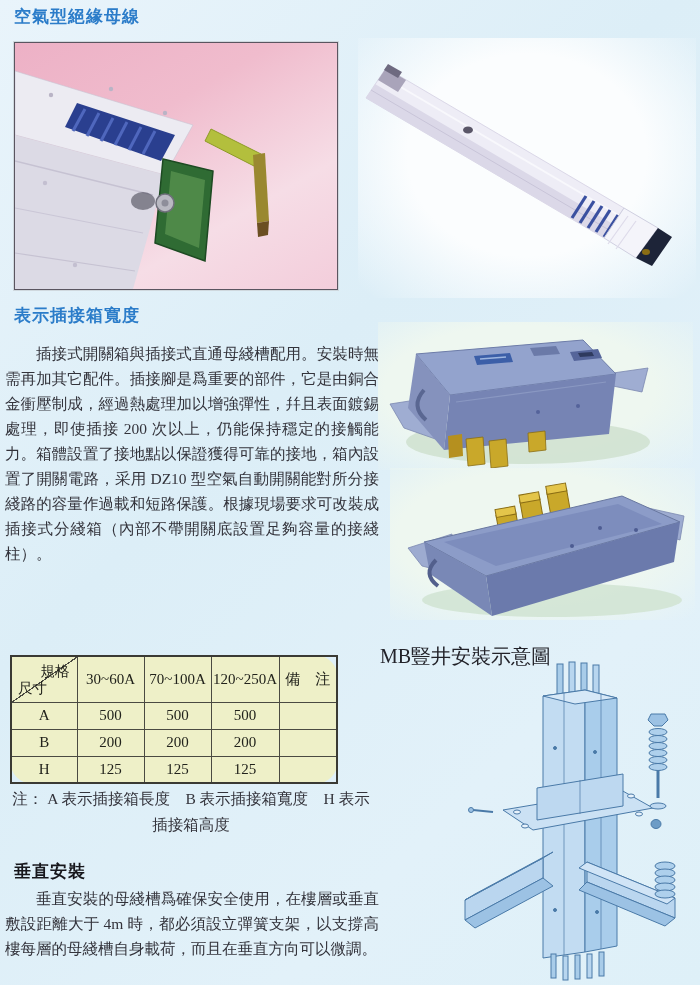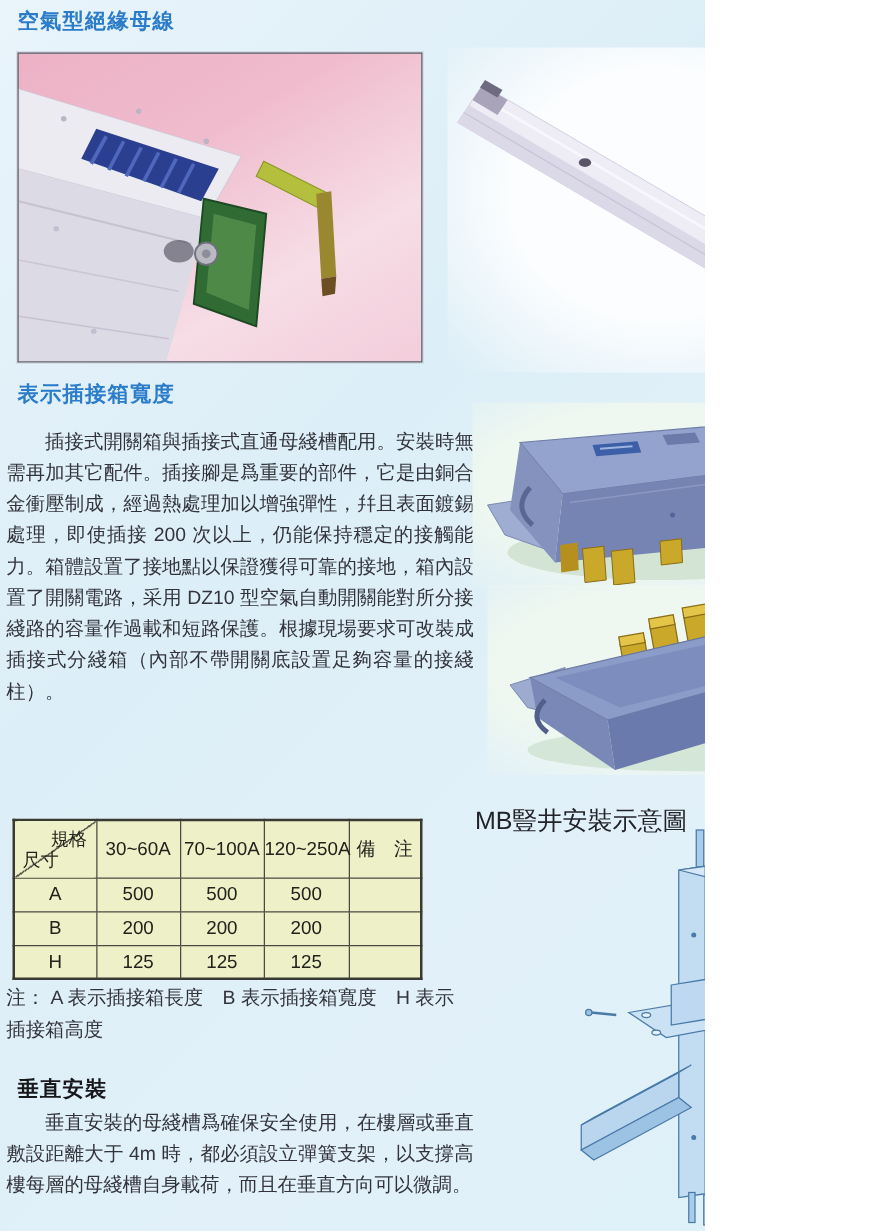--- a/index.html
+++ b/index.html
@@ -1,34 +1,34 @@
 <!DOCTYPE html>
 <html><head>
 <meta charset="utf-8">
 <style>
   html,body{margin:0;padding:0;}
   .page{
-    position:relative;width:564px;height:985px;overflow:hidden;
+    position:relative;width:700px;height:985px;overflow:hidden;
     background:linear-gradient(135deg,#e9f4fb 0%,#dceef7 40%,#e2f1f9 75%,#def0f8 100%);
-    font-family:Liberation Sans, sans-serif;
+    font-family:Liberation Serif, serif;
     color:#2b2b33;
   }
   .abs{position:absolute;}
   .h-blue{font-size:17px;font-weight:bold;color:#2b7cc9;letter-spacing:1px;}
   .h-dark{font-size:17px;font-weight:bold;color:#17171c;letter-spacing:1px;}
   .body-text{font-size:15.5px;line-height:25px;text-align:justify;text-indent:2em;color:#33333b;}
-  .note-text{font-size:15.5px;line-height:26px;color:#33333b;}
+  .note-text{font-size:15.5px;line-height:26px;color:#33333b;text-align:center;}
   .caption{font-size:20px;color:#222229;}
   .photo-frame{border:1px solid #5a5560;box-shadow:0 0 0 1px #cfd8de;}
   
   .pink-bg{background:linear-gradient(150deg,#edb1c6 0%,#f0bccd 35%,#f6dde6 70%,#f3cddb 100%);}
   .white-bg{background:radial-gradient(ellipse at 50% 45%,#fbfdfe 50%,rgba(250,253,254,0) 96%);}
   .green-bg{background:radial-gradient(ellipse at 45% 45%,#eef7f0 55%,rgba(238,247,240,0) 97%);}
   
-  table.spec{border-collapse:collapse;background:#eef0c8;table-layout:fixed;}
+  table.spec{border-collapse:collapse;background:#eef0c8;table-layout:fixed;border-radius:23px;}
   table.spec td,table.spec th{
     border:1px solid #4a4a42;font-size:15px;font-weight:normal;
     color:#22231c;text-align:center;vertical-align:middle;padding:0;
   }
   table.spec{border:2px solid #3a3a34;}
   td.diag{
     position:relative;
     background:
       linear-gradient(to bottom right,rgba(0,0,0,0) 49.3%,#4a4a42 49.3%,#4a4a42 50.9%,rgba(0,0,0,0) 50.9%),
       #eef0c8;

